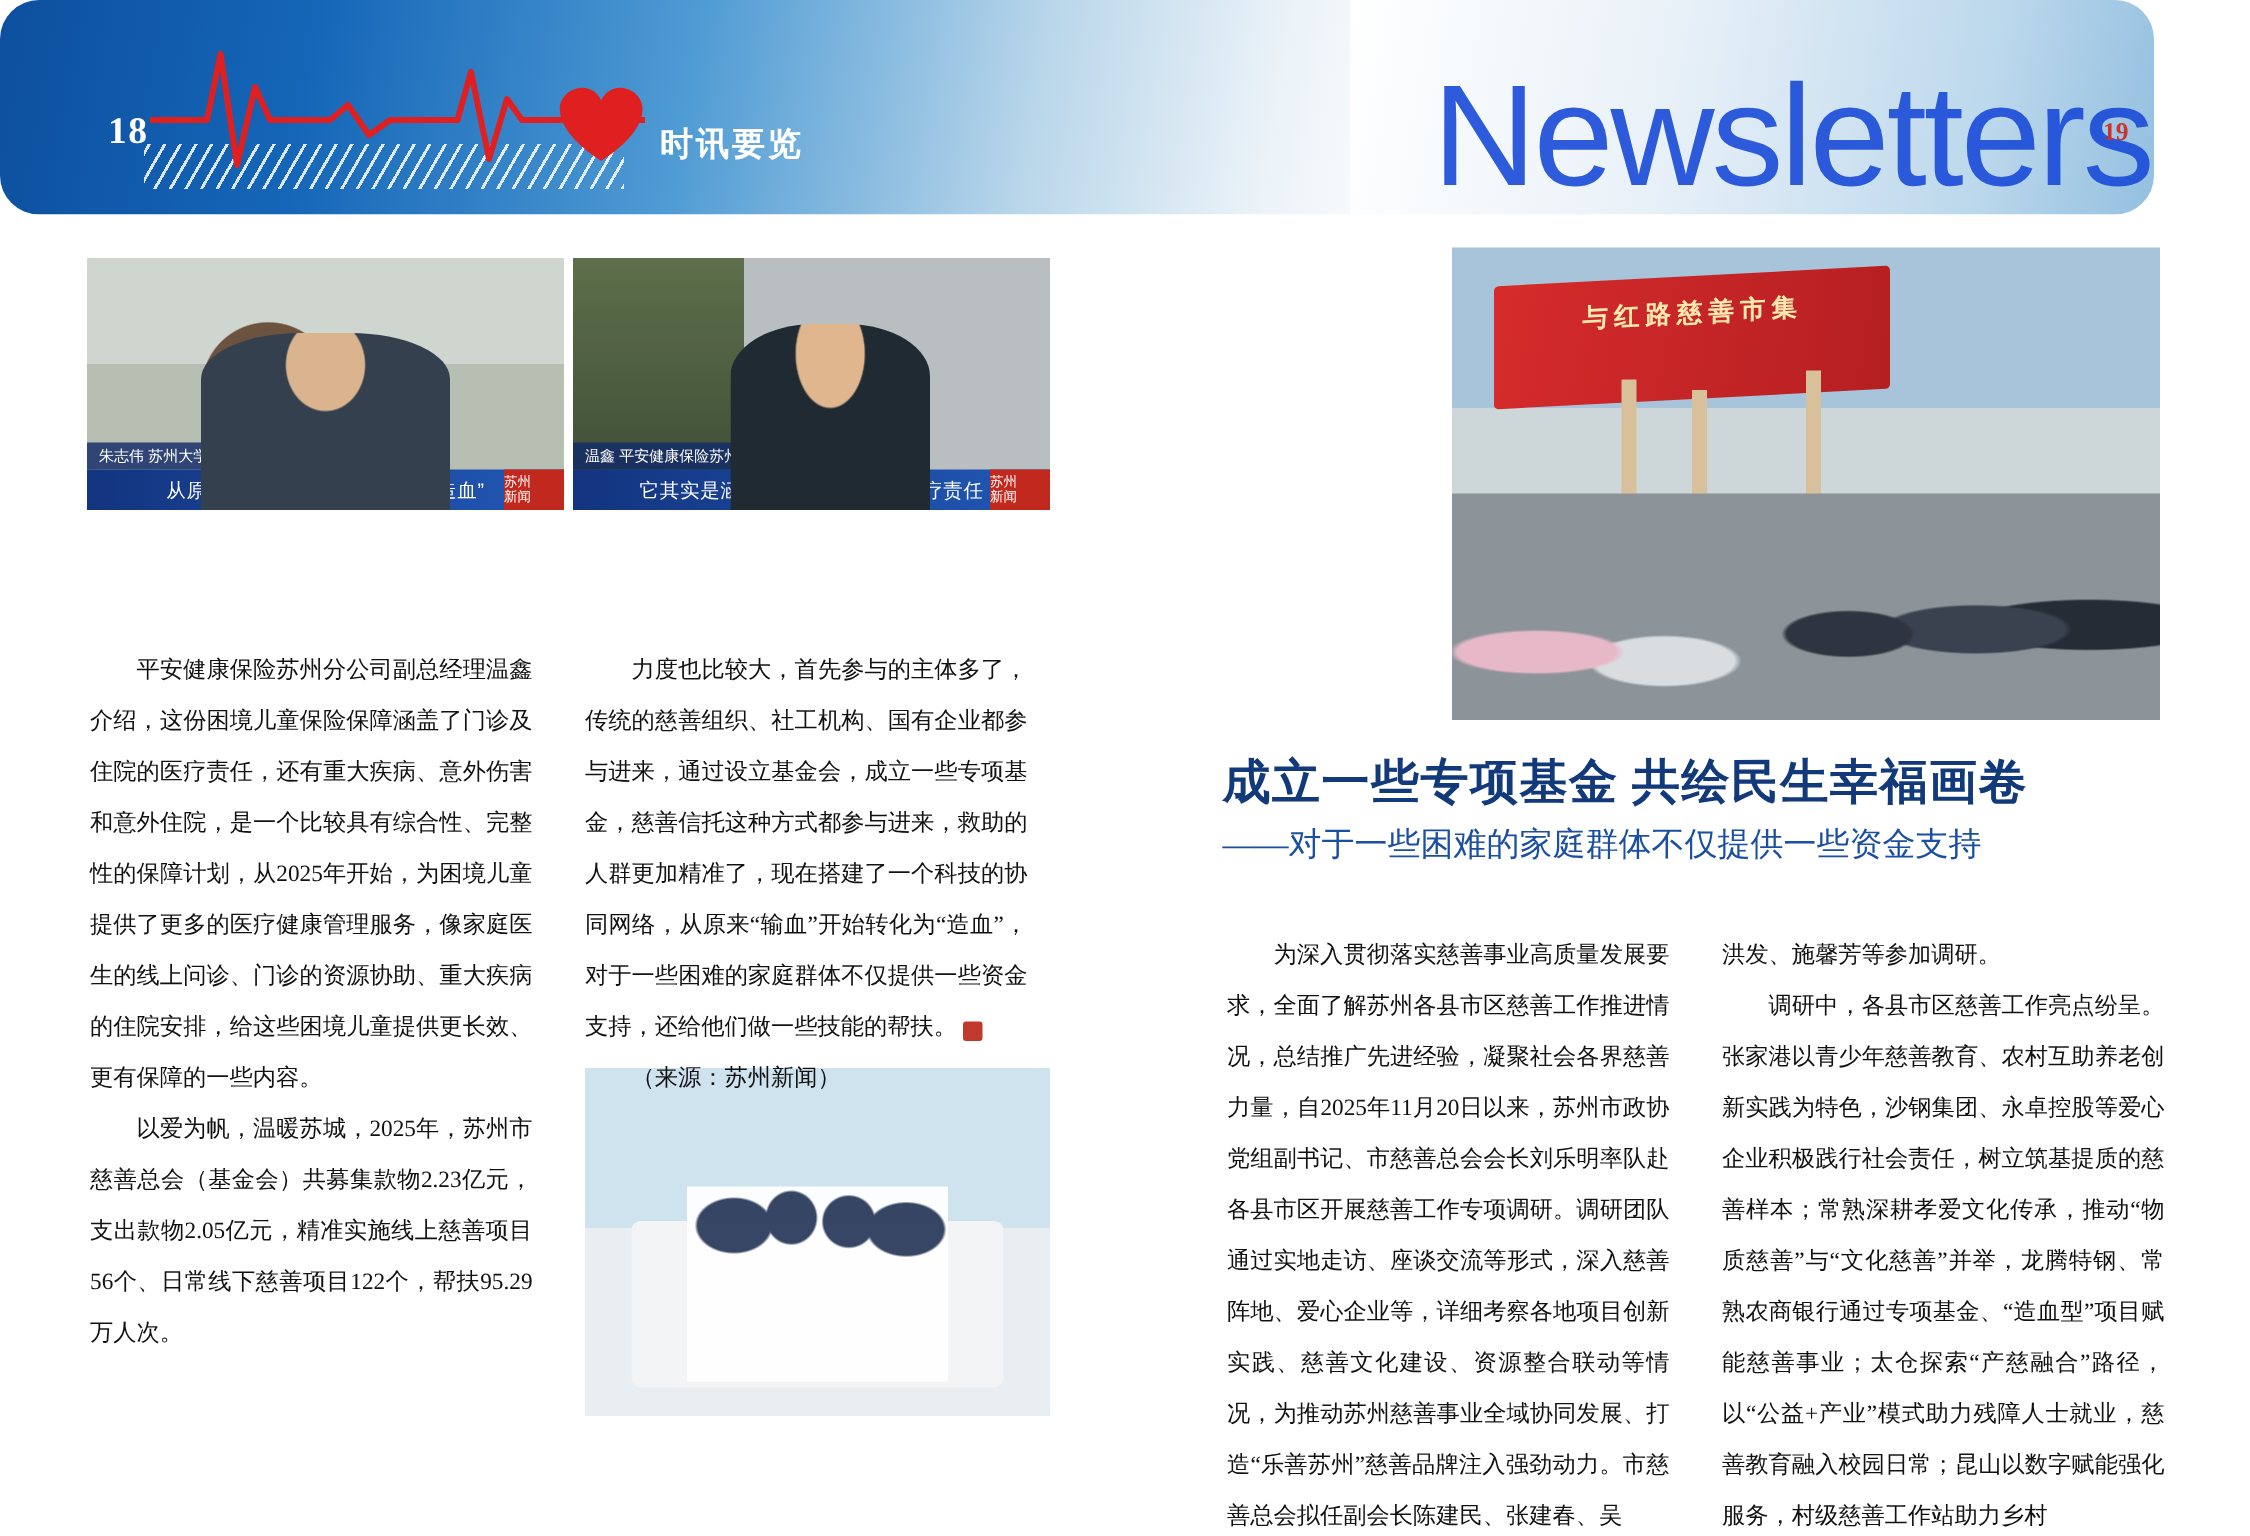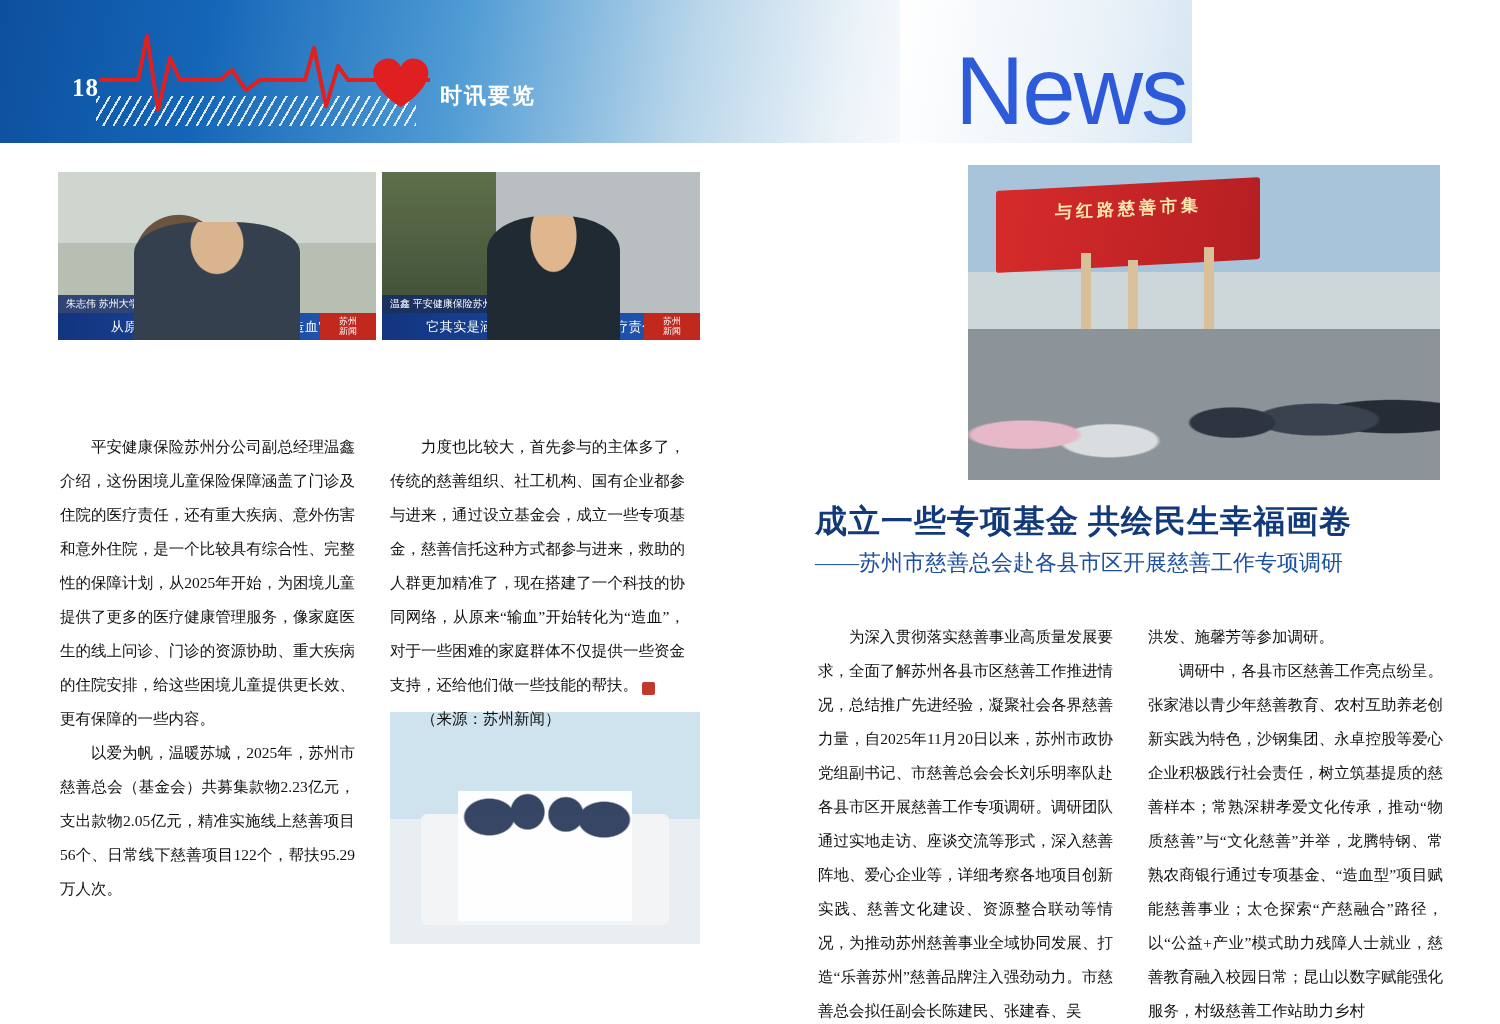--- a/index.html
+++ b/index.html
@@ -12,23 +12,24 @@
     height: 1024px;
     overflow: hidden;
     font-family: "Liberation Serif", "DejaVu Serif", serif;
     position: relative;
   }
 
   
   .header {
     position: absolute;
     top: 0; left: 0;
-    width: 1192px;
+    width: 1436px;
     height: 143px;
     overflow: hidden;
+    border-radius: 26px;
   }
   .header-left-bg {
     position: absolute;
     top: 0; left: 0;
     width: 950px;
     height: 143px;
     background: linear-gradient(100deg, #0d4f9e 0%, #1566b8 22%, #4f9bd4 48%, #b9d6ea 72%, #eaf2f8 88%, #ffffff 100%);
   }
   .header-right-bg {
     position: absolute;
@@ -111,28 +112,27 @@
     padding: 2px 8px;
     background: rgba(18,42,104,.82);
     color: #fff;
     font-size: 10px;
     font-family: "Liberation Sans", sans-serif;
     white-space: nowrap;
   }
   .photo .logo-box {
     position: absolute;
     right: 0; bottom: 0;
-    width: 56px; height: 27px;
+    width: 40px; height: 27px;
     background: #c1291f;
     color: #fff;
     font-size: 9px;
     font-family: "Liberation Sans", sans-serif;
     display: flex;
     flex-direction: column;
-    align-items: center;
     justify-content: center;
     line-height: 1.05;
   }
 
   
   .ph-interview1 {
     background:
       radial-gradient(circle at 38% 52%, #6b5340 0 44px, transparent 45px),
       linear-gradient(#cfd6cf 0 42%, #b6bfb2 42% 100%);
   }
@@ -340,21 +340,21 @@
 <div class="divider-vert"></div>
 
 <div class="photo ph-market" style="left:968px; top:165px; width:472px; height:315px;">
   <div class="banner-text">与红路慈善市集</div>
   <div class="frame" style="left:34%; top:30%; width:0; height:46%;"></div>
   <div class="frame" style="left:50%; top:26%; width:0; height:50%;"></div>
   <div class="frame" style="left:24%; top:28%; width:0; height:48%;"></div>
 </div>
 
 <div class="headline">成立一些专项基金  共绘民生幸福画卷</div>
-<div class="subheadline">——苏州市慈善总会赴各县市区开展慈善工作专项调研</div>
+<div class="subheadline">——对于一些困难的家庭群体不仅提供一些资金支持</div>
 
 <div class="col" style="left:818px; top:620px; width:295px;">
   <p>为深入贯彻落实慈善事业高质量发展要求，全面了解苏州各县市区慈善工作推进情况，总结推广先进经验，凝聚社会各界慈善力量，自2025年11月20日以来，苏州市政协党组副书记、市慈善总会会长刘乐明率队赴各县市区开展慈善工作专项调研。调研团队通过实地走访、座谈交流等形式，深入慈善阵地、爱心企业等，详细考察各地项目创新实践、慈善文化建设、资源整合联动等情况，为推动苏州慈善事业全域协同发展、打造“乐善苏州”慈善品牌注入强劲动力。市慈善总会拟任副会长陈建民、张建春、吴</p>
 </div>
 
 <div class="col" style="left:1148px; top:620px; width:295px;">
   <p style="text-indent:0;">洪发、施馨芳等参加调研。</p>
   <p>调研中，各县市区慈善工作亮点纷呈。张家港以青少年慈善教育、农村互助养老创新实践为特色，沙钢集团、永卓控股等爱心企业积极践行社会责任，树立筑基提质的慈善样本；常熟深耕孝爱文化传承，推动“物质慈善”与“文化慈善”并举，龙腾特钢、常熟农商银行通过专项基金、“造血型”项目赋能慈善事业；太仓探索“产慈融合”路径，以“公益+产业”模式助力残障人士就业，慈善教育融入校园日常；昆山以数字赋能强化服务，村级慈善工作站助力乡村</p>
 </div>
 

